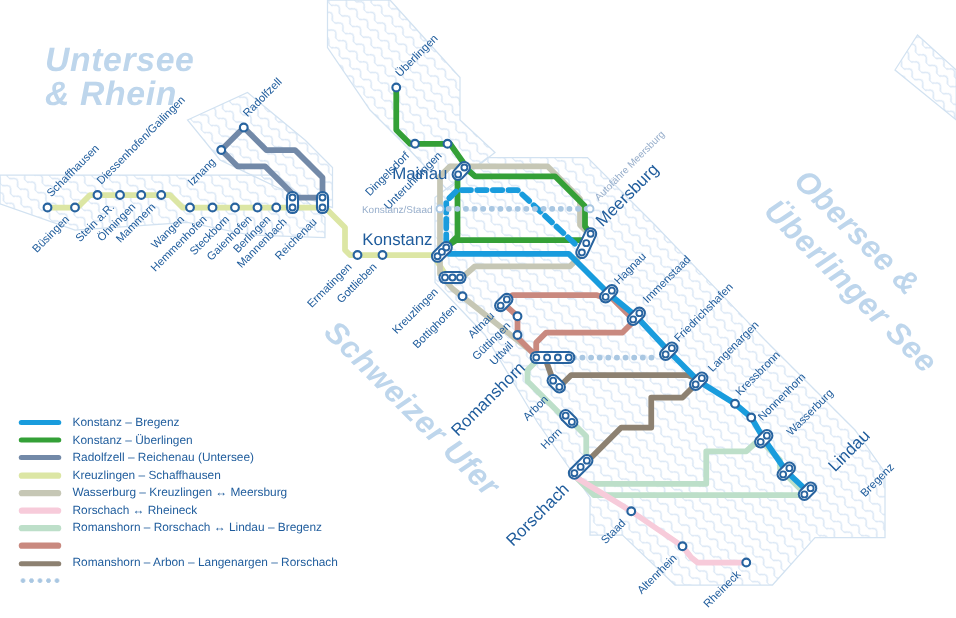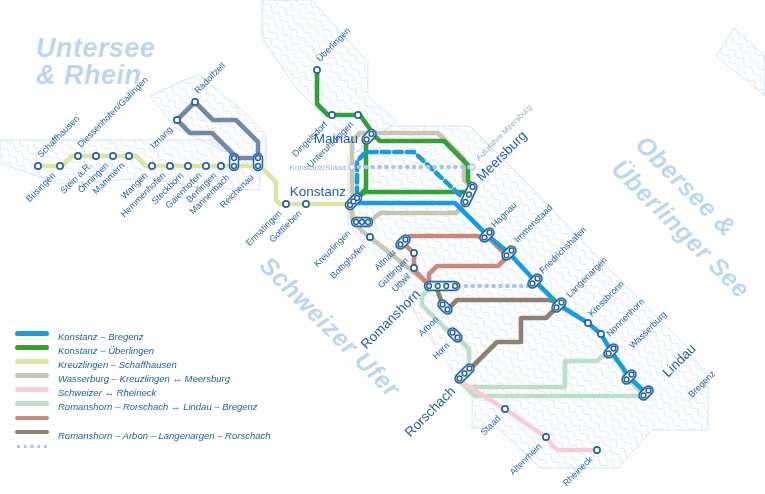--- a/index.html
+++ b/index.html
@@ -12,21 +12,21 @@
   .pilli{stroke:#fff;stroke-width:7.2;stroke-linecap:round;}
   .pc{fill:#fff;stroke:#27639F;stroke-width:1.5;}
   .stn{fill:#fff;stroke:#27639F;stroke-width:1.7;}
   .fstn{fill:#fff;stroke:#A9C7E2;stroke-width:1.5;}
   .st{font-size:9px;fill:#1F5C9C;font-weight:500;}
   .stb{font-size:13.5px;fill:#1F5C9C;font-weight:500;}
   .gray{font-size:8px;fill:#97AECB;}
   .water{font-size:27px;font-weight:700;font-style:italic;fill:#BED6EC;letter-spacing:.5px;}
   .water2{font-size:25px;font-weight:700;font-style:italic;fill:#BED6EC;letter-spacing:.5px;}
   .legend{position:absolute;left:15px;top:331px;}
-  .lrow{display:flex;align-items:flex-start;height:14.1px;font-style:italic;}
+  .lrow{display:flex;align-items:center;height:14.1px;}
   .sw{display:inline-block;width:34px;height:4.5px;border-radius:2.5px;margin-right:9px;flex:0 0 34px;}
   .sw.dotted{height:5px;border-radius:0;background-repeat:repeat-x;background-size:6.8px 5px;background-position:left center;}
   .lbl{font-size:9.5px;color:#1F5C9C;white-space:nowrap;}
 </style>
 </head>
 <body>
 
 <div class="stage">
 <svg width="765" height="494" viewBox="0 0 765 494">
   <defs>
@@ -261,30 +261,34 @@
 <div class="legend" id="legend">
       <div class="lrow">
         <span class="sw" style="background-color: rgb(25, 156, 221);"></span>
         <span class="lbl">Konstanz – Bregenz</span>
       </div>
       <div class="lrow">
         <span class="sw" style="background-color: rgb(52, 160, 55);"></span>
         <span class="lbl">Konstanz – Überlingen</span>
       </div>
       <div class="lrow">
+        <span class="sw" style="background-color: rgb(114, 137, 168);"></span>
+        <span class="lbl">Radolfzell – Reichenau (Untersee)</span>
+      </div>
+      <div class="lrow">
         <span class="sw" style="background-color: rgb(220, 230, 164);"></span>
         <span class="lbl">Kreuzlingen – Schaffhausen</span>
       </div>
       <div class="lrow">
         <span class="sw" style="background-color: rgb(198, 199, 181);"></span>
         <span class="lbl">Wasserburg – Kreuzlingen ↔ Meersburg</span>
       </div>
       <div class="lrow">
         <span class="sw" style="background-color: rgb(247, 203, 218);"></span>
-        <span class="lbl">Schweizer ↔ Rheineck</span>
+        <span class="lbl">Rorschach ↔ Rheineck</span>
       </div>
       <div class="lrow">
         <span class="sw" style="background-color: rgb(189, 223, 201);"></span>
         <span class="lbl">Romanshorn – Rorschach ↔ Lindau – Bregenz</span>
       </div>
       <div class="lrow">
         <span class="sw" style="background-color: rgb(201, 137, 127);"></span>
       </div>
       <div class="lrow">
         <span class="sw" style="background-color: rgb(141, 129, 113);"></span>

